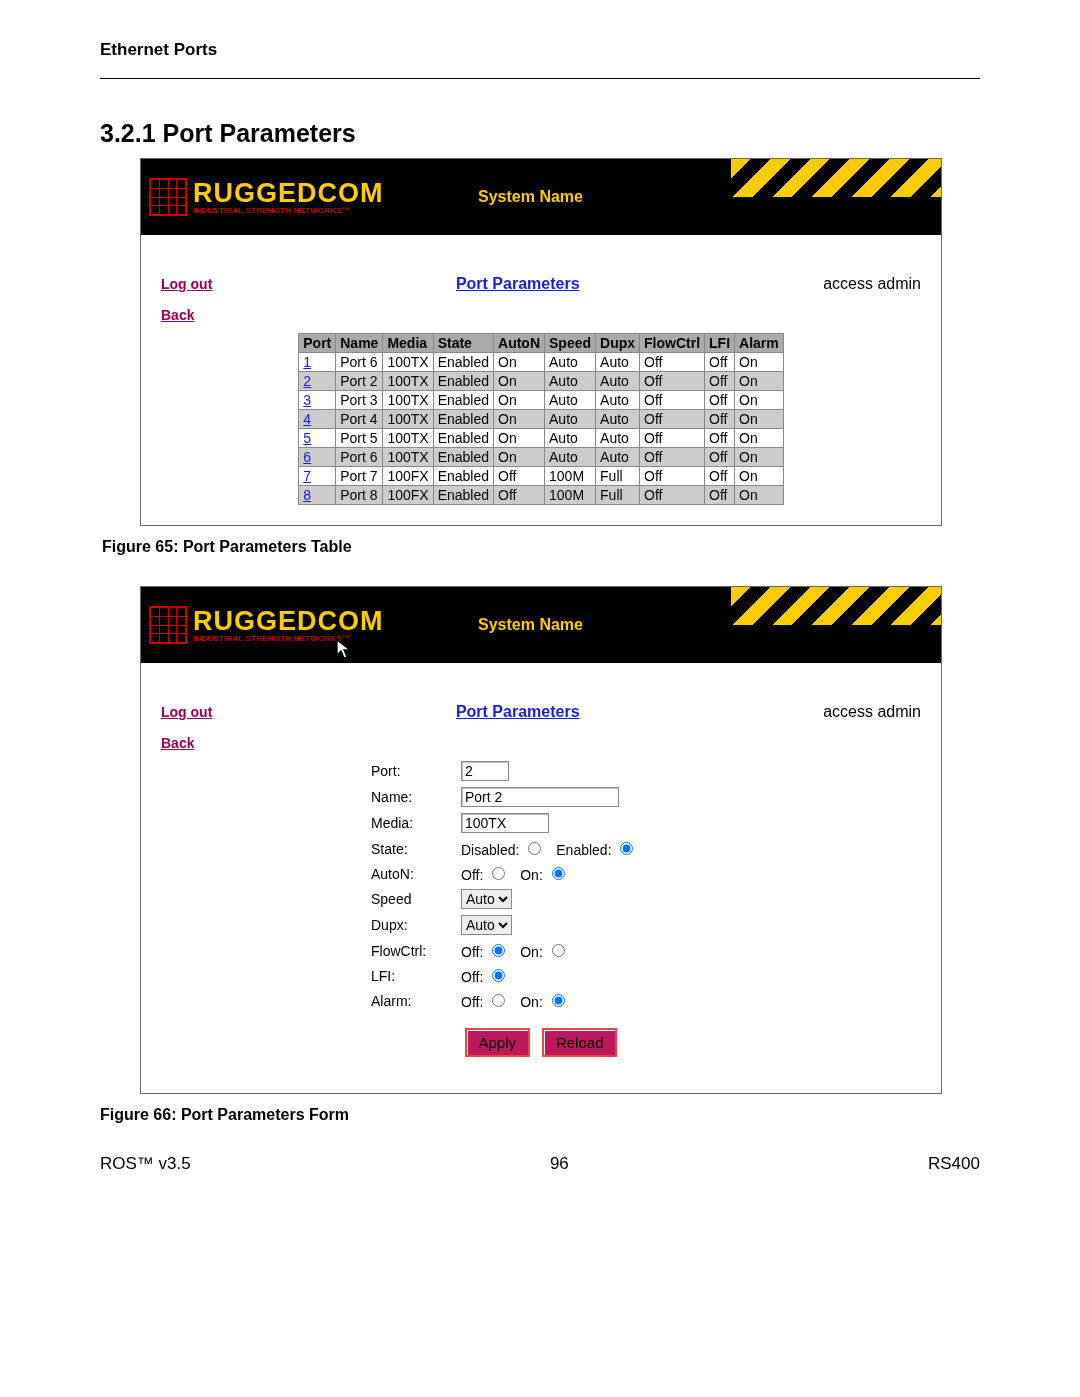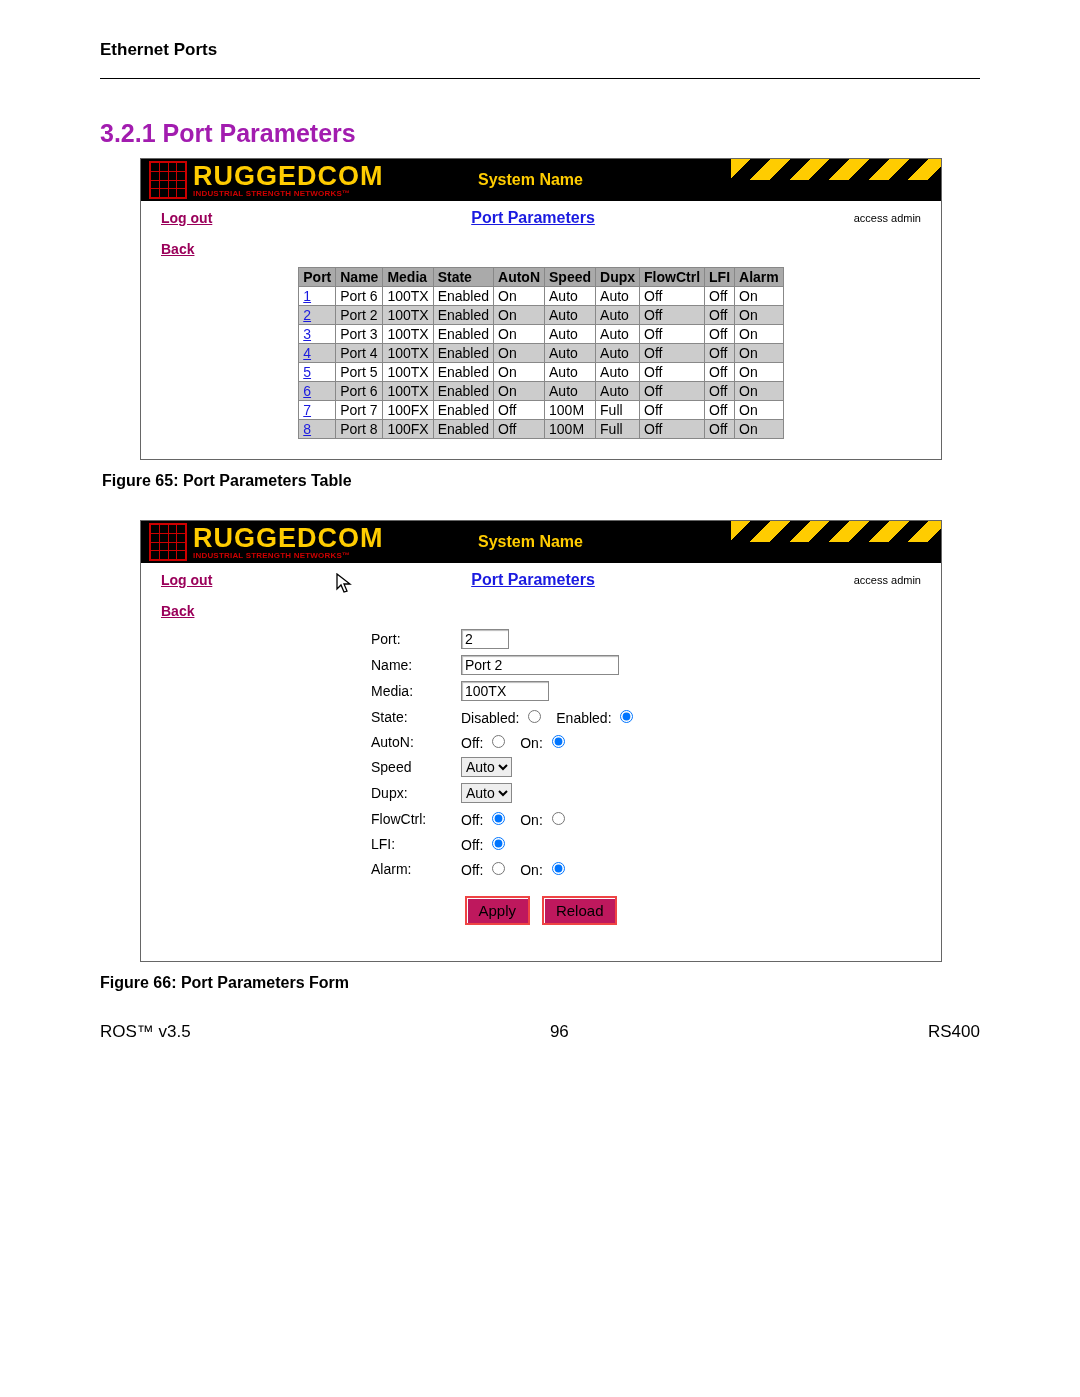--- a/index.html
+++ b/index.html
@@ -15,21 +15,21 @@
     box-sizing: border-box;
   }
   .running-head {
     font-weight: bold;
     font-size: 17px;
     border-bottom: 1px solid #000;
     padding-bottom: 18px;
     margin-bottom: 40px;
   }
   h2.section {
-    color: #a21caf;
+    color: #000000;
     font-size: 25px;
     font-weight: bold;
     margin: 0 0 10px 0;
   }
   .figure-caption {
     font-weight: bold;
     font-size: 16px;
     margin: 12px 0 30px 0;
   }
   .footer {
@@ -38,21 +38,21 @@
     font-size: 17px;
     margin-top: 21px;
   }
   .panel {
     width: 800px;
     margin-left: 40px;
     border: 1px solid #666;
   }
   .brandbar {
     background: #000;
-    height: 42px;
+    height: 76px;
     display: flex;
     align-items: center;
     position: relative;
   }
   .logo {
     display: flex;
     align-items: center;
     gap: 6px;
     padding-left: 8px;
   }
@@ -97,34 +97,35 @@
   .panel-body {
     background: #fff;
     padding: 8px 20px 20px 20px;
     font-size: 14px;
   }
   .toprow {
     display: flex;
     justify-content: space-between;
     align-items: center;
     margin-bottom: 4px;
+    margin-top: 32px;
   }
   .link {
     color: #9a005a;
     font-weight: bold;
     text-decoration: underline;
   }
   .page-title {
     color: #1a1ae0;
     font-weight: bold;
     text-decoration: underline;
     font-size: 16px;
     text-align: center;
   }
-  .access { font-size: 11px; }
+  .access { font-size: 16px; }
   table.grid {
     border-collapse: collapse;
     margin: 10px auto 0 auto;
     font-size: 14px;
   }
   table.grid th, table.grid td {
     border: 1px solid #888;
     padding: 1px 4px;
     text-align: left;
     white-space: nowrap;

